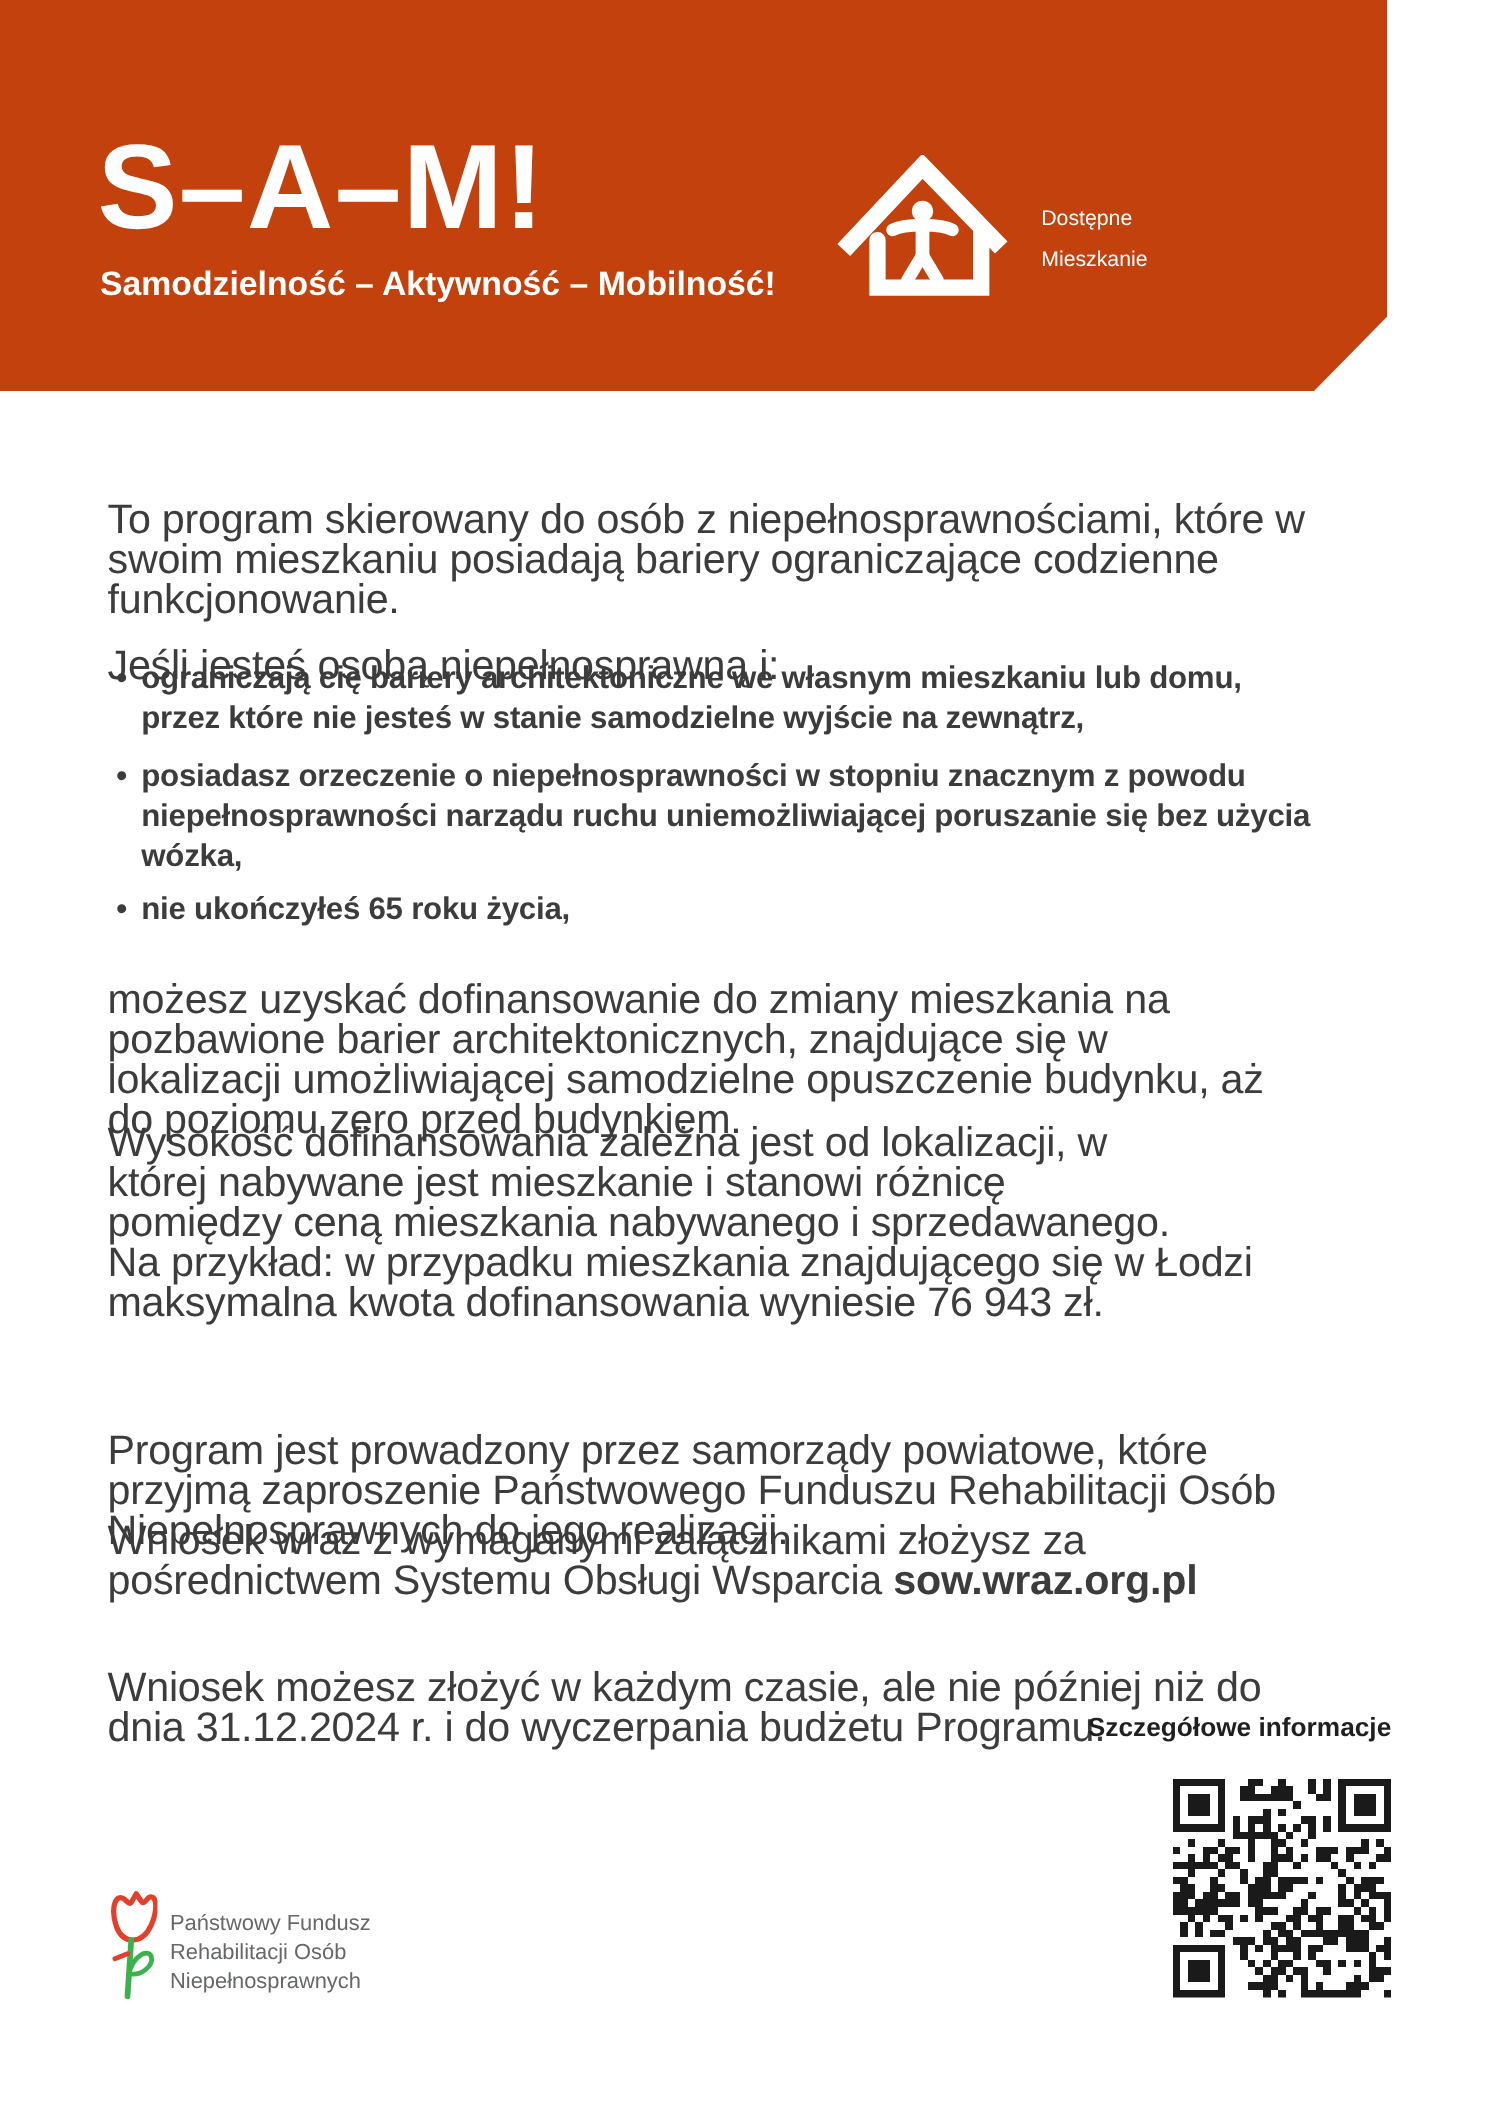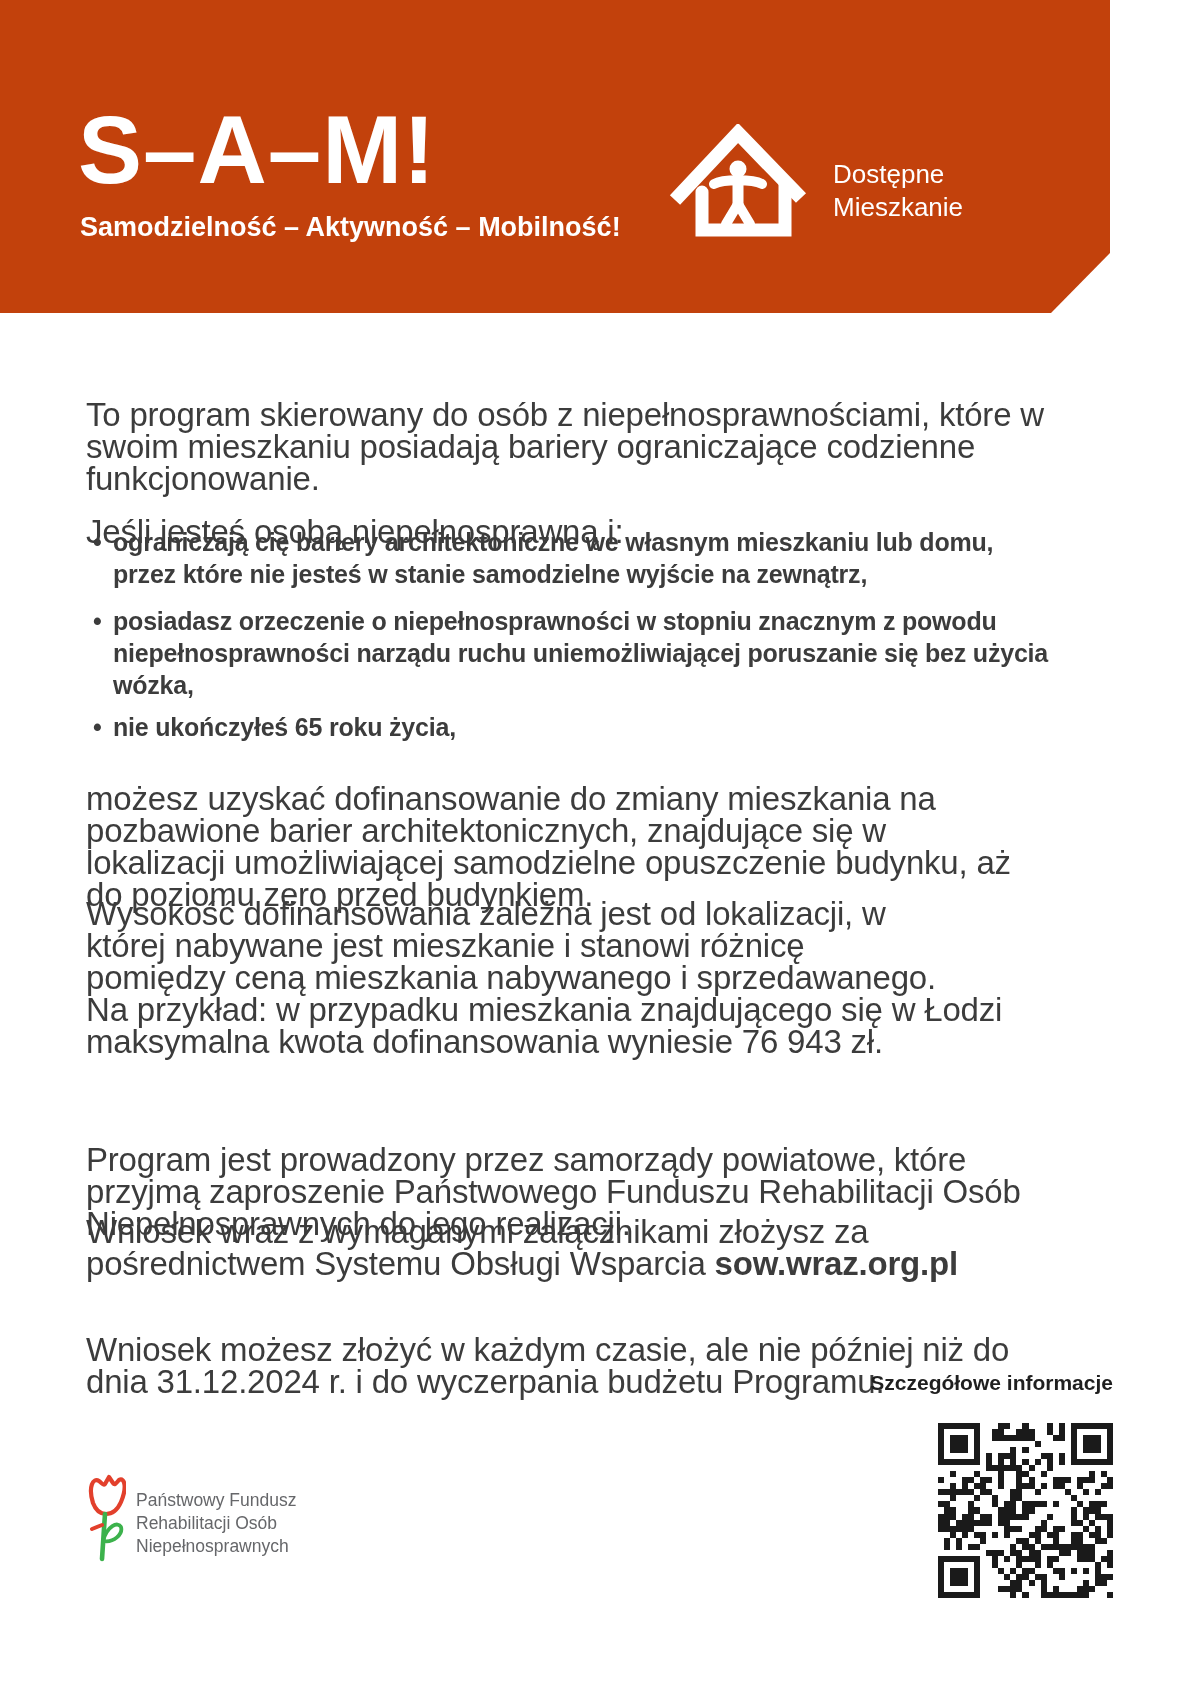--- a/index.html
+++ b/index.html
@@ -35,21 +35,21 @@
     font-size:27px; font-weight:700;
     line-height:1.1;
   }
   .house-icon{
     position:absolute; left:668px; top:124px;
     width:140px; height:124px;
   }
   .program-name{
     position:absolute; left:833px; top:158px;
     color:#ffffff;
-    font-size:26px; font-weight:400;
+    font-size:17px; font-weight:400;
     line-height:33px;
   }
 
   
   .para{
     position:absolute;
     left:86px;
     font-size:33px;
     line-height:32px;
     letter-spacing:-0.2px;
@@ -95,21 +95,21 @@
   }
   .qr-code{
     position:absolute;
     left:938px; top:1423px;
     width:175px; height:175px;
   }
   .qr-code svg{width:175px;height:175px;display:block;}
 
   .pfron-logo{
     position:absolute;
-    left:86px; top:1472px;
+    left:86px; top:1510px;
     display:flex; align-items:flex-end;
   }
   .tulip{width:40px;height:88px;flex:0 0 auto;}
   .pfron-name{
     margin-left:10px;
     padding-bottom:2px;
     font-size:17.5px;
     line-height:23px;
     color:#66676a;
   }

